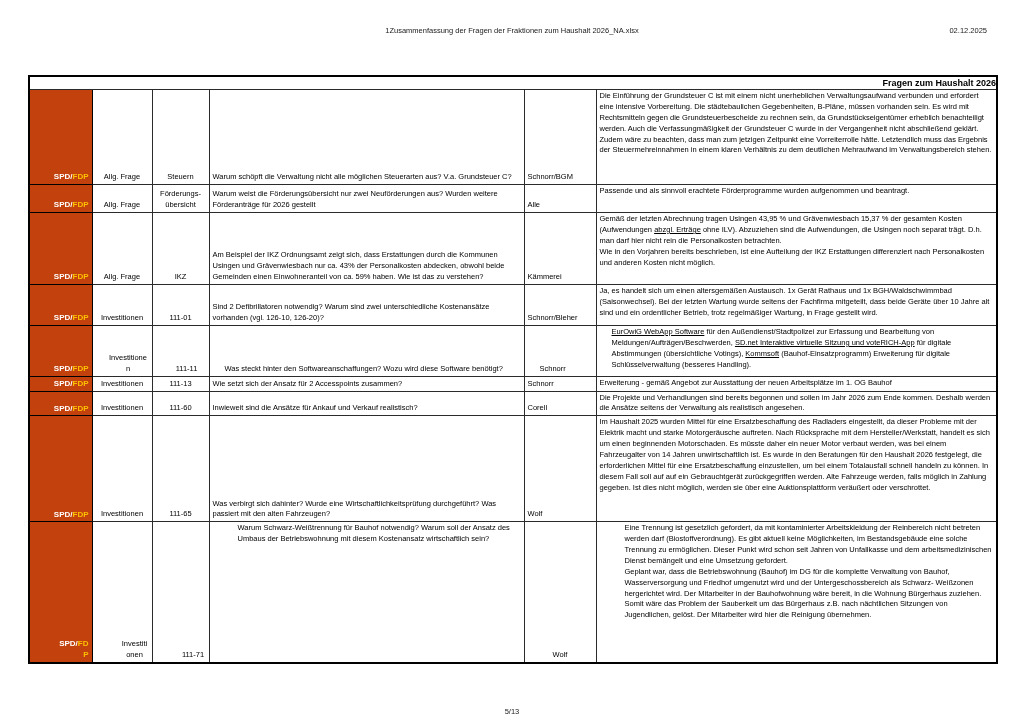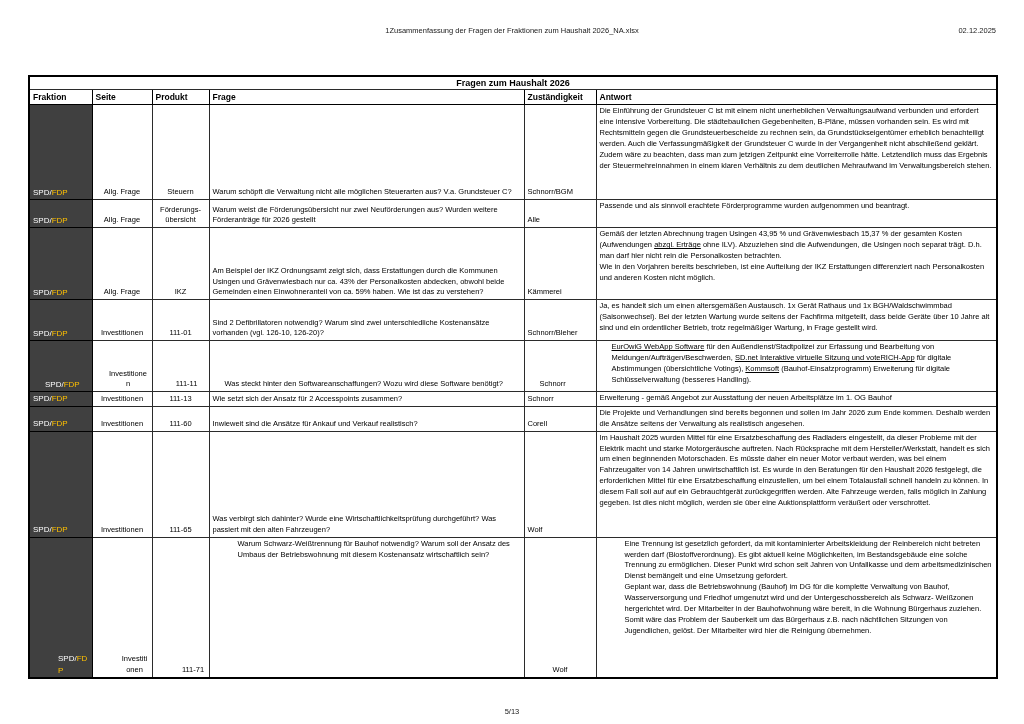--- a/index.html
+++ b/index.html
@@ -11,21 +11,21 @@
     overflow: hidden;
   }
   .page { position: relative; width: 1024px; height: 724px; border-radius: 29px; }
 
   
   .run-header {
     position: absolute; top: 26px; left: 28px; right: 28px;
     font-size: 7.5px; color: #1a1a1a;
   }
   .run-header .title { position: absolute; left: 0; right: 0; text-align: center; }
-  .run-header .date { position: absolute; right: 0; top: 0; }
+  .run-header .date { position: absolute; right: 9px; top: 0; }
   .run-footer {
     position: absolute; bottom: 8px; left: 0; right: 0;
     text-align: center; font-size: 7.5px; color: #1a1a1a;
   }
 
   
   table.qtable {
     position: absolute; top: 75px; left: 28px;
     width: 968px;
     border-collapse: collapse;
@@ -35,40 +35,41 @@
   .qtable td, .qtable th {
     border: 1px solid #2b2b2b;
     font-size: 7.5px;
     line-height: 1.45;
     padding: 1px 3px;
     vertical-align: bottom;
     overflow: hidden;
     word-wrap: break-word;
   }
   .qtable .title-row th {
-    text-align: center;
+    text-align: right;
     font-size: 9px;
     font-weight: bold;
     height: 12px;
     padding: 0;
     line-height: 12px;
   }
   .qtable .head-row th {
     text-align: left;
     font-size: 8.5px;
     font-weight: bold;
     height: 14px;
     border: 1.5px solid #000;
     vertical-align: middle;
   }
   td.frak {
-    background: #404040;
-    font-weight: normal;
+    background: #c2410c;
+    font-weight: bold;
     font-size: 8px;
     border-color: #000;
+    text-align: right;
   }
   td.frak .spd { color: #ffffff; }
   td.frak .fdp { color: #ffc000; }
   td.c-seite, td.c-produkt { text-align: center; }
   td.c-frage, td.c-antwort { white-space: pre-wrap; }
   td.c-antwort { vertical-align: top; }
   td.va-top { vertical-align: top; }
   span.u { text-decoration: underline; }
 
   
@@ -100,28 +101,20 @@
       <col style="width:315px">
         <col style="width:72px">
         <col style="width:401px">
     </colgroup>
 
     <tbody>
         <tr class="title-row">
       <th colspan="6">Fragen zum Haushalt 2026</th>
     </tr>
 
-    <tr class="head-row">
-      <th>Fraktion</th>
-      <th>Seite</th>
-      <th>Produkt</th>
-      <th>Frage</th>
-      <th>Zuständigkeit</th>
-      <th>Antwort</th>
-    </tr>
 
     <tr class="r1">
       <td class="frak"><span class="spd">SPD/</span><span class="fdp">FDP</span></td>
       <td class="c-seite">Allg. Frage</td>
       <td class="c-produkt">Steuern</td>
       <td class="c-frage">Warum schöpft die Verwaltung nicht alle möglichen Steuerarten aus? V.a. Grundsteuer C?</td>
       <td>Schnorr/BGM</td>
       <td class="c-antwort">Die Einführung der Grundsteuer C ist mit einem nicht unerheblichen Verwaltungsaufwand verbunden und erfordert eine intensive Vorbereitung. Die städtebaulichen Gegebenheiten, B-Pläne, müssen vorhanden sein. Es wird mit Rechtsmitteln gegen die Grundsteuerbescheide zu rechnen sein, da Grundstückseigentümer erheblich benachteiligt werden. Auch die Verfassungmäßigkeit der Grundsteuer C wurde in der Vergangenheit nicht abschließend geklärt. Zudem wäre zu beachten, dass man zum jetzigen Zeitpunkt eine Vorreiterrolle hätte. Letztendlich muss das Ergebnis der Steuermehreinnahmen in einem klaren Verhältnis zu dem deutlichen Mehraufwand im Verwaltungsbereich stehen.</td>
     </tr>
 

